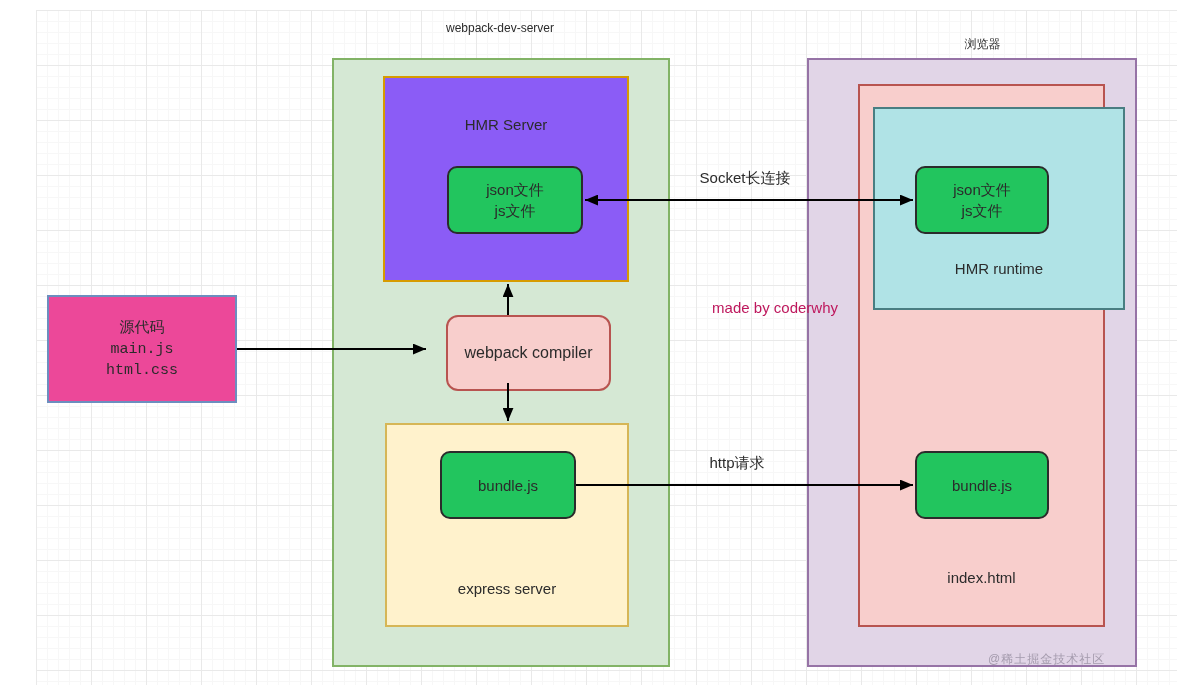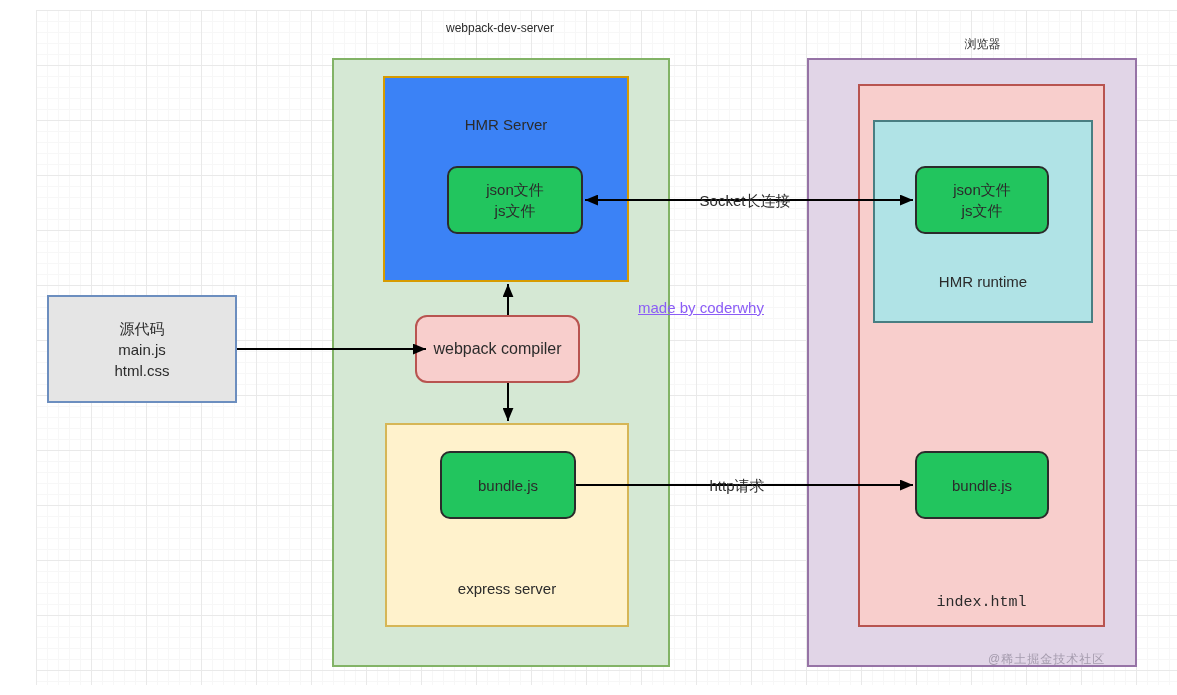--- a/index.html
+++ b/index.html
@@ -15,42 +15,42 @@
       linear-gradient(to right,#e9e9e9 1px,transparent 1px),
       linear-gradient(to bottom,#e9e9e9 1px,transparent 1px),
       linear-gradient(to right,#f7f7f7 1px,transparent 1px),
       linear-gradient(to bottom,#f7f7f7 1px,transparent 1px);
     background-size:55px 55px,55px 55px,11px 11px,11px 11px;
   }
   .abs{position:absolute;box-sizing:border-box;}
   .title{font-size:12px;text-align:center;color:#2b2b2b;}
   
   .box-green {background:#d5e8d4;border:2px solid #82b366;}
-  .box-orange{background:#3b82f6;border:2px solid #d79b00;}
+  .box-orange{background:#8b5cf6;border:2px solid #d79b00;}
   .box-yellow{background:#fff2cc;border:2px solid #d6b656;}
-  .box-blue  {background:#e5e5e5;border:2px solid #6c8ebf;}
+  .box-blue  {background:#ec4899;border:2px solid #6c8ebf;font-family:Liberation Mono, monospace;}
   .box-purple{background:#e1d5e7;border:2px solid #9673a6;}
   .box-pink  {background:#f8cecc;border:2px solid #b85450;}
   .box-teal  {background:#b0e3e6;border:2px solid #497e82;}
   .file-box{
     background:#22c55e;border:2px solid #2b2b2b;border-radius:10px;
     display:flex;flex-direction:column;align-items:center;justify-content:center;
     font-size:15px;line-height:21px;text-align:center;
   }
   .node-label{font-size:15px;text-align:center;width:100%;position:absolute;left:0;}
   .compiler{
     background:#f8cecc;border:2px solid #b85450;border-radius:12px;
     display:flex;align-items:center;justify-content:center;font-size:16px;
   }
   .blue-text{
     display:flex;flex-direction:column;align-items:center;justify-content:center;
     height:100%;font-size:15px;line-height:21px;
   }
-  .edge-label{font-size:15px;text-align:center;color:#2b2b2b;margin-top:23px;}
-  .credit{font-size:15px;text-align:left;color:#8b5cf6;text-decoration:underline;}
+  .edge-label{font-size:15px;text-align:center;color:#2b2b2b;}
+  .credit{font-size:15px;text-align:right;color:#be185d;}
   .watermark{font-size:12px;color:rgba(115,108,125,0.55);letter-spacing:1px;}
   svg.edges{position:absolute;left:0;top:0;pointer-events:none;}
 </style>
 </head>
 <body>
 
 <div class="grid"></div>
 
 <div class="abs title" style="left:375px;top:21px;width:250px;">webpack-dev-server</div>
 <div class="abs title" style="left:900px;top:36px;width:165px;">浏览器</div>
@@ -58,21 +58,21 @@
 <div class="abs box-green" style="left:332px;top:58px;width:338px;height:609px;"></div>
 
 <div class="abs box-orange" style="left:383px;top:76px;width:246px;height:206px;">
   <div class="node-label" style="top:38px;">HMR Server</div>
 </div>
 <div class="abs file-box" style="left:447px;top:166px;width:136px;height:68px;">
   <span>json文件</span>
   <span>js文件</span>
 </div>
 
-<div class="abs compiler" style="left:415px;top:315px;width:165px;height:68px;">
+<div class="abs compiler" style="left:446px;top:315px;width:165px;height:76px;">
   <span>webpack compiler</span>
 </div>
 
 <div class="abs box-yellow" style="left:385px;top:423px;width:244px;height:204px;">
   <div class="node-label" style="bottom:28px;">express server</div>
 </div>
 <div class="abs file-box" style="left:440px;top:451px;width:136px;height:68px;">
   <span>bundle.js</span>
 </div>
 
@@ -80,24 +80,24 @@
   <div class="blue-text">
     <span>源代码</span>
     <span>main.js</span>
     <span>html.css</span>
   </div>
 </div>
 
 <div class="abs box-purple" style="left:807px;top:58px;width:330px;height:609px;"></div>
 
 <div class="abs box-pink" style="left:858px;top:84px;width:247px;height:543px;">
-  <div class="node-label" style="bottom:14px;font-family:Liberation Mono, monospace;">index.html</div>
+  <div class="node-label" style="bottom:39px;">index.html</div>
 </div>
 
-<div class="abs box-teal" style="left:873px;top:120px;width:220px;height:203px;">
+<div class="abs box-teal" style="left:873px;top:107px;width:252px;height:203px;">
   <div class="node-label" style="bottom:31px;">HMR runtime</div>
 </div>
 <div class="abs file-box" style="left:915px;top:166px;width:134px;height:68px;">
   <span>json文件</span>
   <span>js文件</span>
 </div>
 <div class="abs file-box" style="left:915px;top:451px;width:134px;height:68px;">
   <span>bundle.js</span>
 </div>
 

